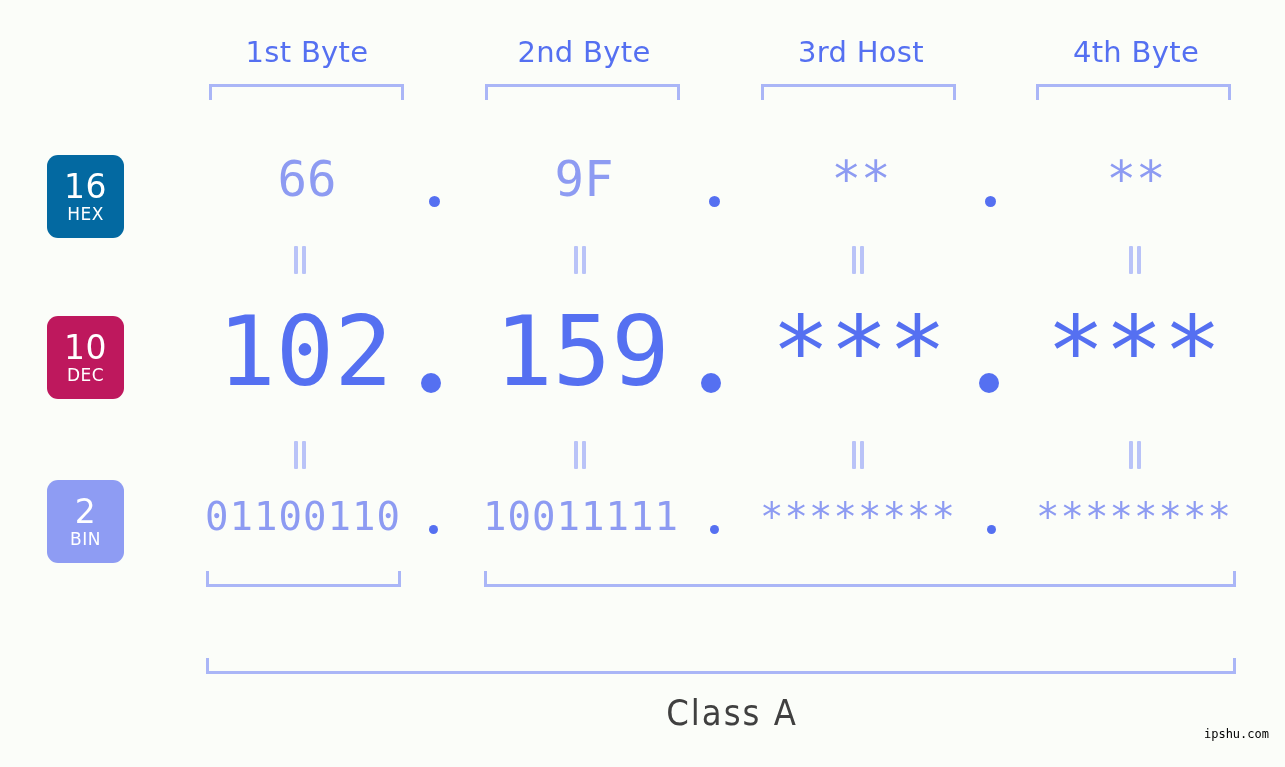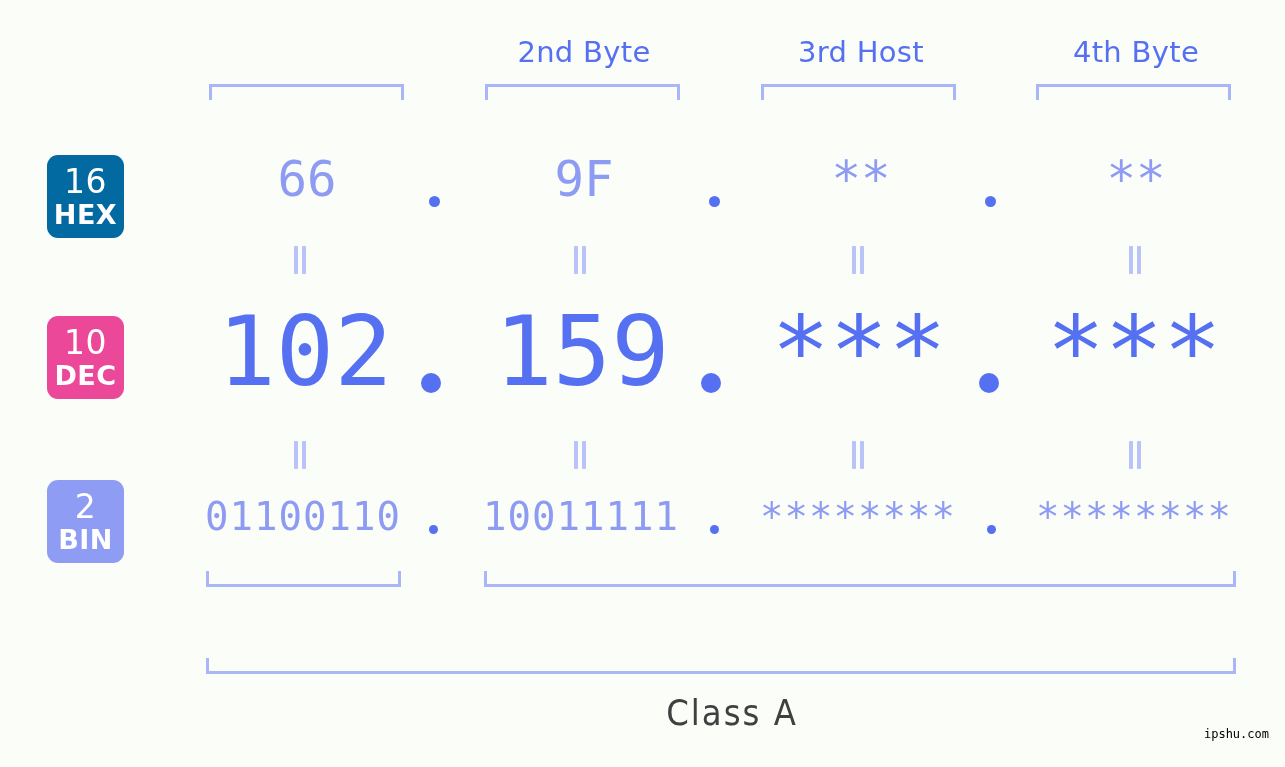--- a/index.html
+++ b/index.html
@@ -66,22 +66,22 @@
     color: #ffffff;
     font-family: "DejaVu Sans", sans-serif;
     line-height: 1;
   }
   .badge .num {
     font-size: 33px;
     font-weight: 400;
     letter-spacing: 0.5px;
   }
   .badge .lbl {
-    font-size: 27px;
-    font-weight: 700;
+    font-size: 17px;
+    font-weight: 400;
     margin-top: 3px;
     letter-spacing: 0.5px;
   }
 
   
   .val {
     position: absolute;
     text-align: center;
     white-space: nowrap;
     font-family: "DejaVu Sans Mono", monospace;
@@ -162,35 +162,36 @@
     font-size: 12px;
     color: #000000;
     white-space: nowrap;
   }
 </style>
 </head>
 <body>
 
 <div class="stage">
 
+  <div class="byte-head" style="left:197px;width:220px;">1st Byte</div>
   <div class="byte-head" style="left:474px;width:220px;">2nd Byte</div>
   <div class="byte-head" style="left:751px;width:220px;">3rd Host</div>
   <div class="byte-head" style="left:1026px;width:220px;">4th Byte</div>
 
   <div class="bracket bracket-down" style="left:209px;top:84px;width:195px;"></div>
   <div class="bracket bracket-down" style="left:485px;top:84px;width:195px;"></div>
   <div class="bracket bracket-down" style="left:761px;top:84px;width:195px;"></div>
   <div class="bracket bracket-down" style="left:1036px;top:84px;width:195px;"></div>
 
   <div class="badge" style="top:155px;background:#0369a1;">
     <span class="num">16</span>
     <span class="lbl">HEX</span>
   </div>
 
-  <div class="badge" style="top:316px;background:#ec4899;">
+  <div class="badge" style="top:316px;background:#be185d;">
     <span class="num">10</span>
     <span class="lbl">DEC</span>
   </div>
 
   <div class="badge" style="top:480px;background:#8e9cf3;">
     <span class="num">2</span>
     <span class="lbl">BIN</span>
   </div>
 
   <div class="row-hex">

